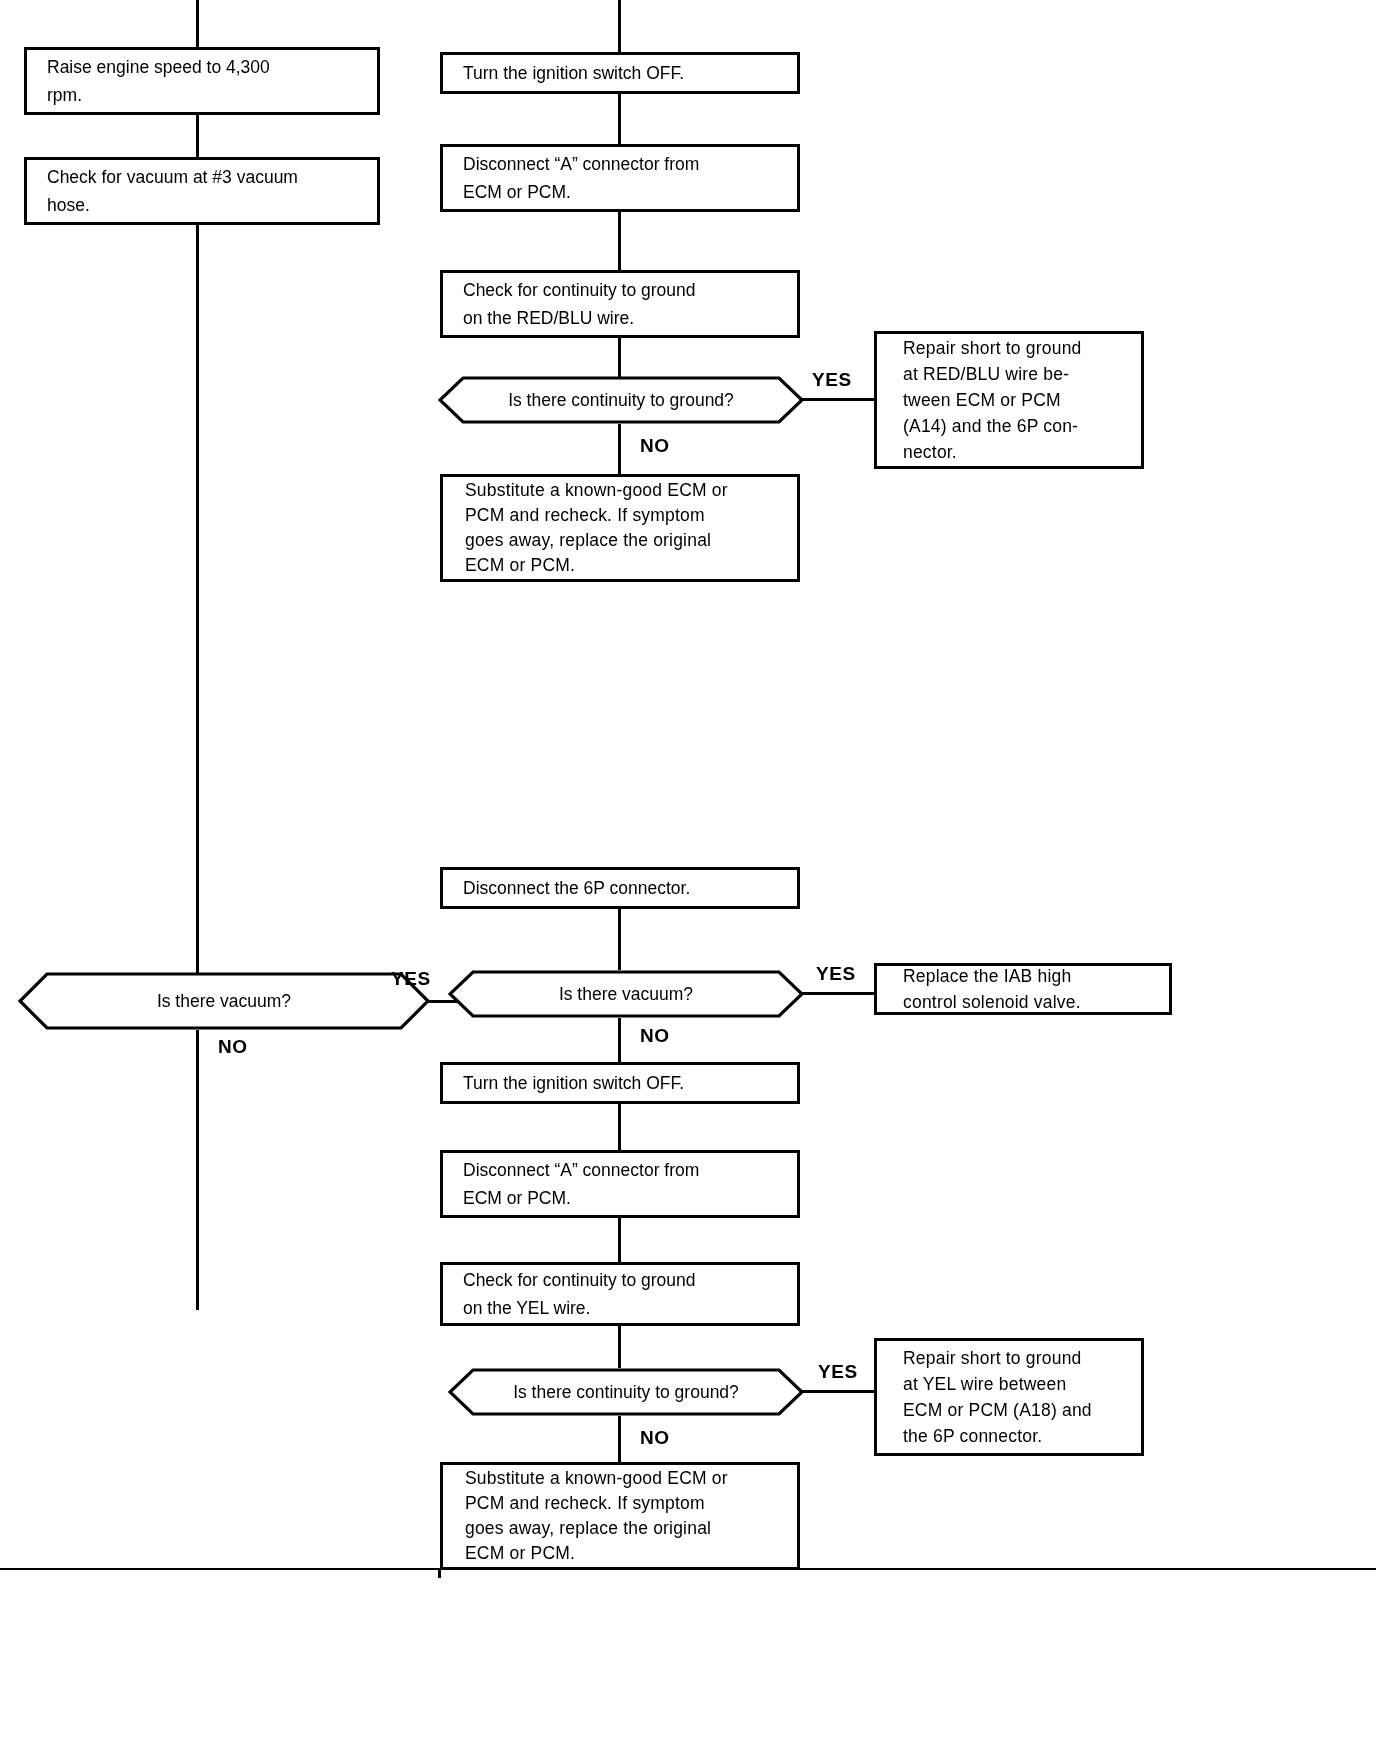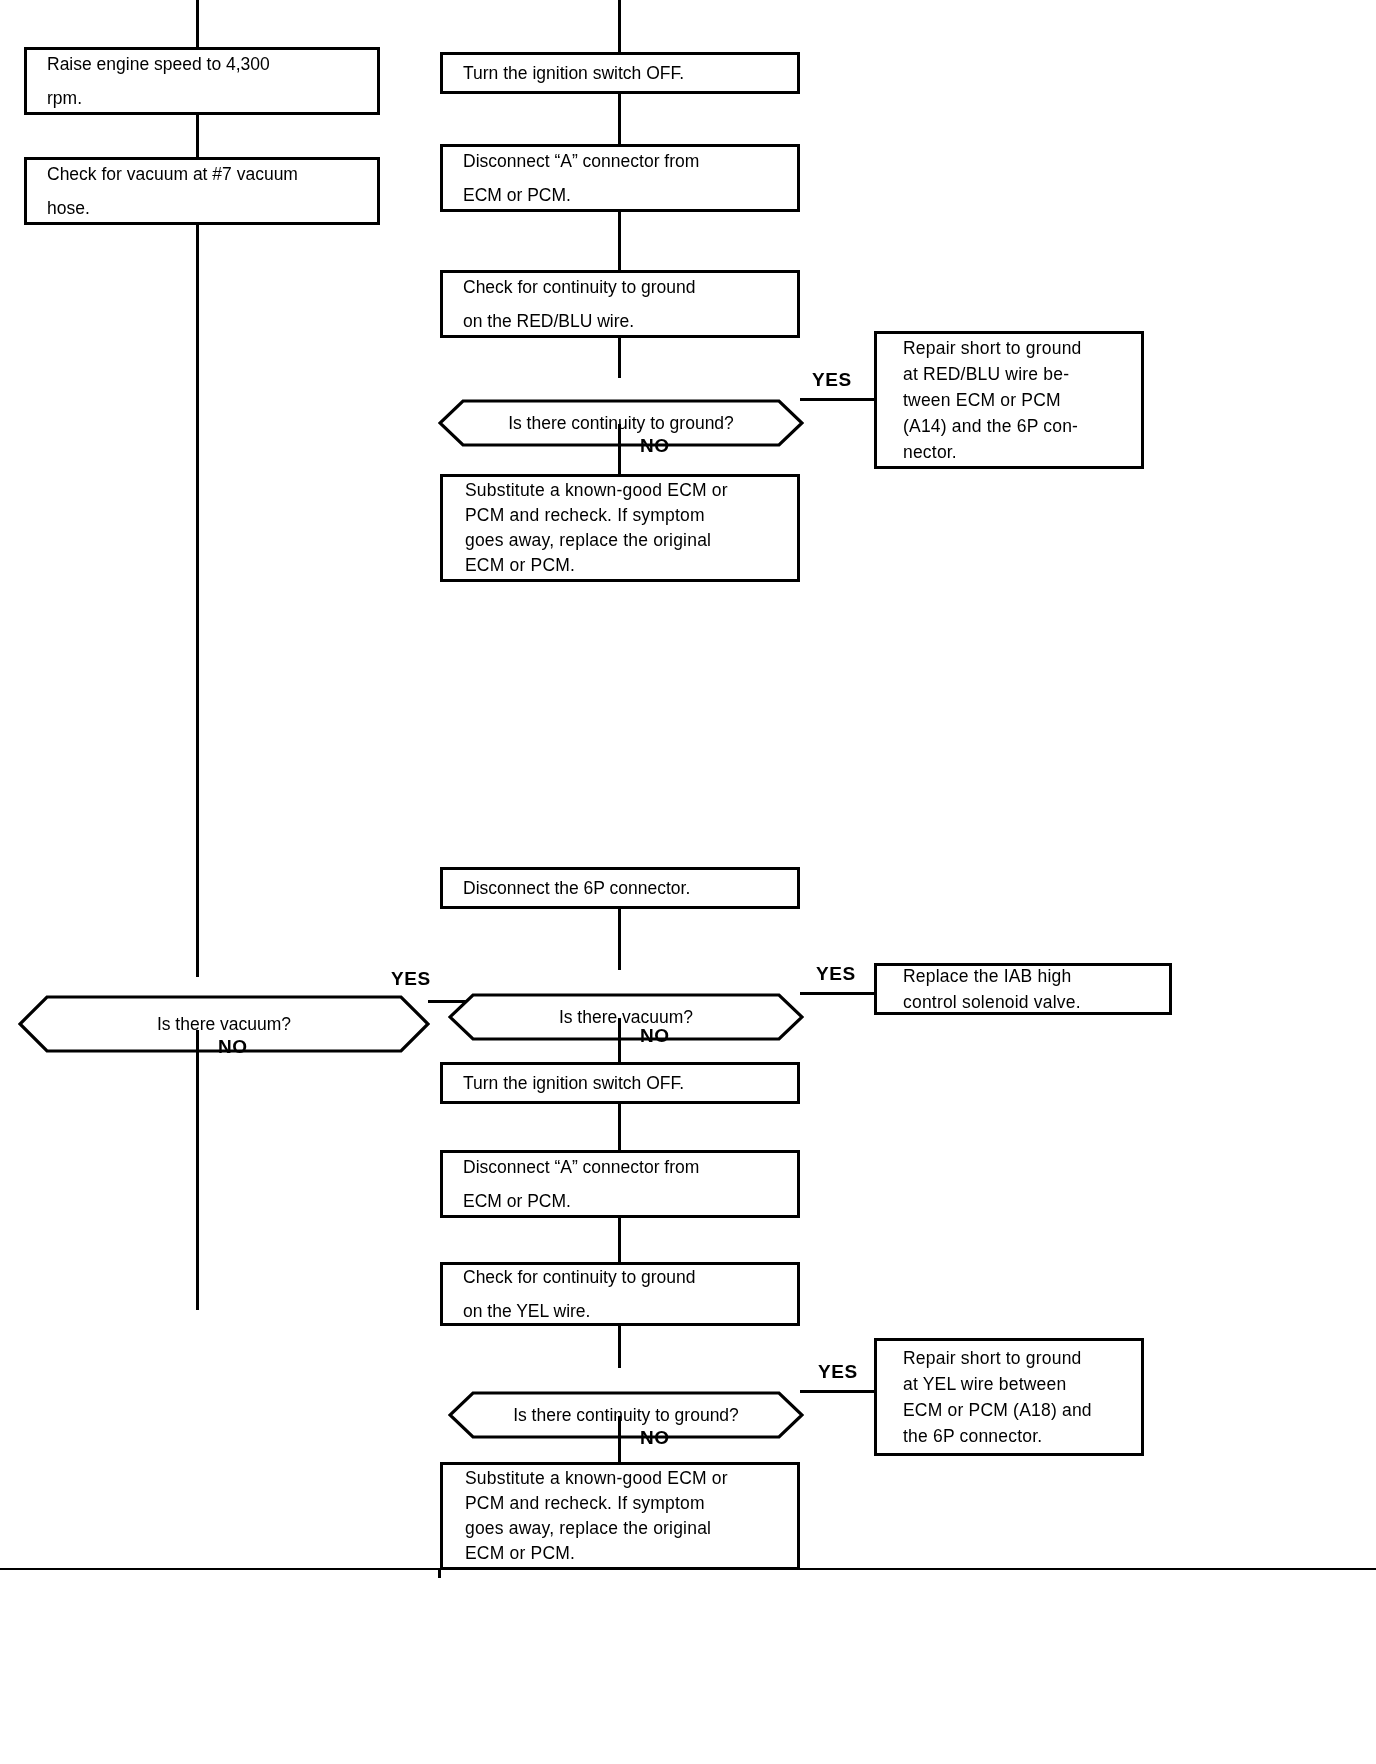--- a/index.html
+++ b/index.html
@@ -4,26 +4,26 @@
 <style>
   html,body{margin:0;padding:0;background:#fff;}
   body{width:1376px;height:1764px;position:relative;
        font-family:"Liberation Sans","DejaVu Sans",sans-serif;color:#000;
        -webkit-font-smoothing:none;}
   #stage{position:absolute;left:0;top:0;width:1376px;height:1764px;overflow:hidden;}
 
   
   .box{position:absolute;border:3px solid #000;background:#fff;box-sizing:border-box;}
   .box .txt{position:absolute;left:20px;right:10px;top:50%;transform:translateY(-50%);
-            font-size:17.5px;line-height:34px;white-space:pre-line;}
+            font-size:17.5px;line-height:28px;white-space:pre-line;}
   .box.bold .txt{font-weight:normal;letter-spacing:.2px;}
   .box.just .txt{text-align:justify;text-align-last:left;}
 
   
-  .hex{position:absolute;box-sizing:border-box;margin-top:23px;}
+  .hex{position:absolute;box-sizing:border-box;}
   .hex svg{position:absolute;left:0;top:0;width:100%;height:100%;display:block;}
   .hex .txt{position:absolute;left:0;right:0;top:50%;transform:translateY(-50%);
             text-align:center;font-size:17.5px;line-height:22px;}
 
   
   .ln{position:absolute;background:#000;}
   .vl{width:3px;}
   .hl{height:3px;}
 
   
@@ -41,21 +41,21 @@
   <div class="ln vl" style="left:196px;top:0px;height:47px;"></div>
 
   <div class="box" style="left:24px;top:47px;width:356px;height:68px;">
     <div class="txt">Raise  engine  speed  to  4,300
 rpm.</div>
   </div>
 
   <div class="ln vl" style="left:196px;top:115px;height:42px;"></div>
 
   <div class="box" style="left:24px;top:157px;width:356px;height:68px;">
-    <div class="txt">Check for vacuum at #7 vacuum
+    <div class="txt">Check for vacuum at #3 vacuum
 hose.</div>
   </div>
 
   <div class="ln vl" style="left:196px;top:225px;height:752px;"></div>
 
   <div class="hex" style="left:18px;top:972px;width:412px;height:58px;">
     <svg viewBox="0 0 412 58" preserveAspectRatio="none">
       <polygon points="29,2 383,2 410,29 383,56 29,56 2,29" fill="#fff" stroke="#000" stroke-width="3.2"></polygon>
     </svg>
     <div class="txt">Is there vacuum?</div>

